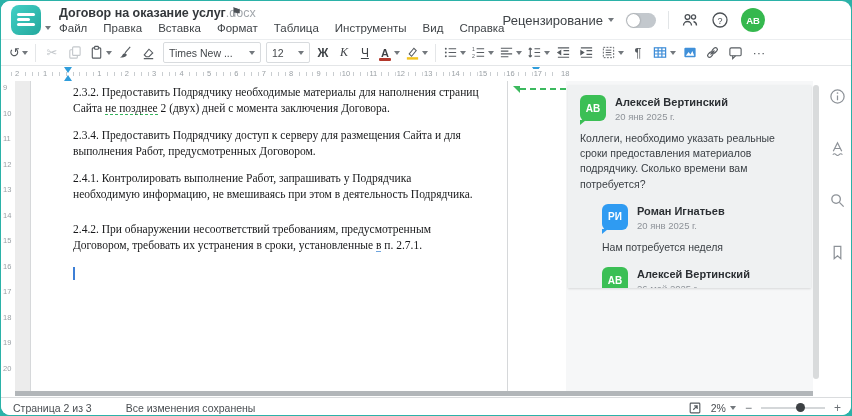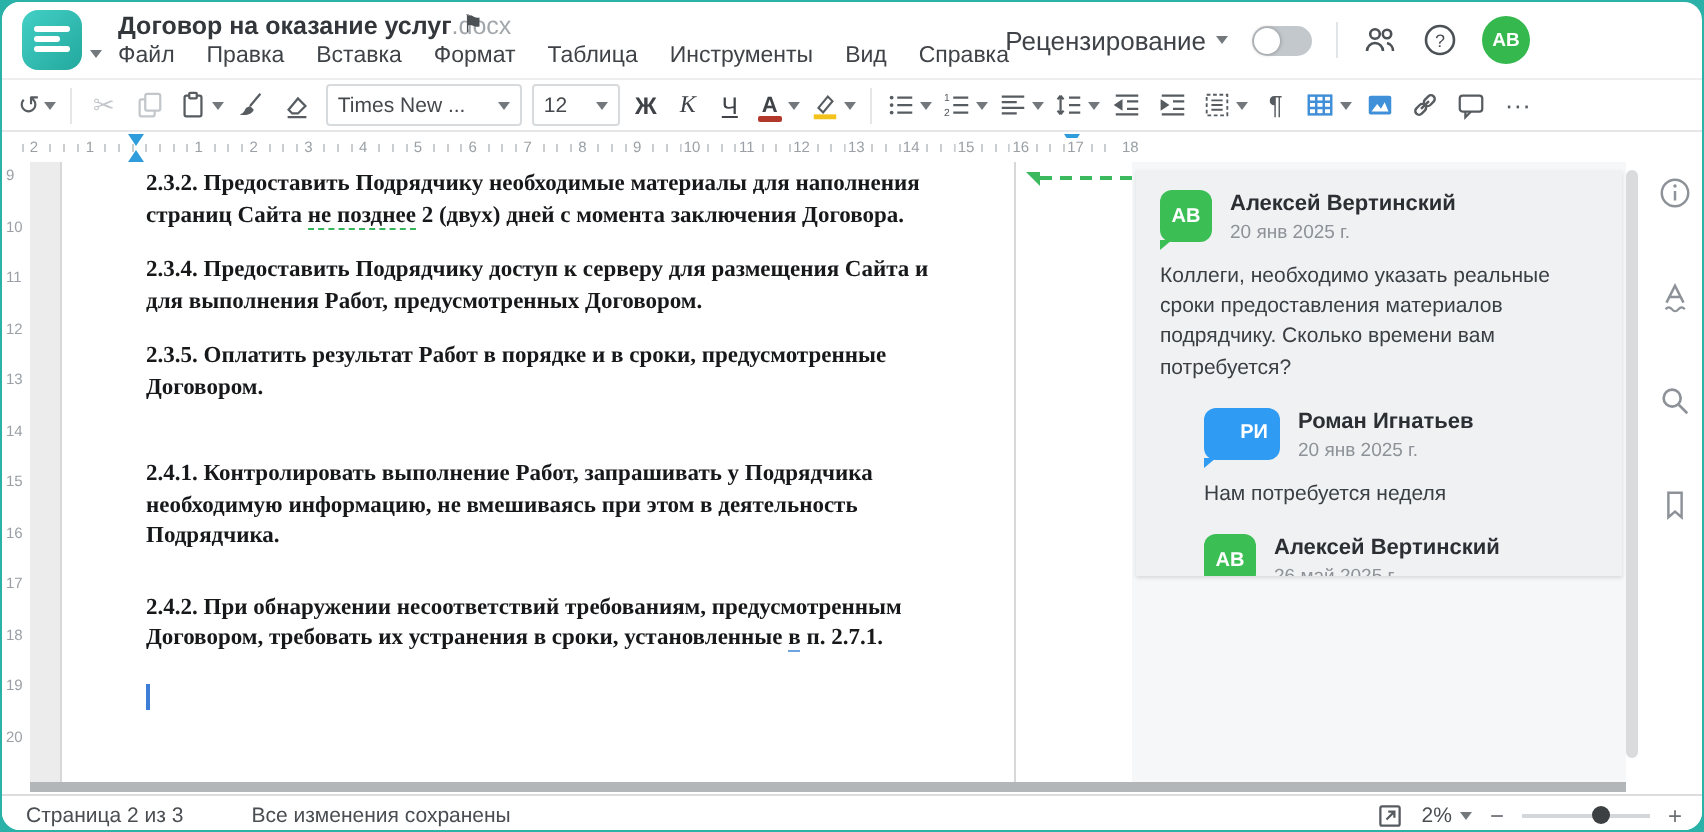--- a/index.html
+++ b/index.html
@@ -47,40 +47,40 @@
   .hruler .ticks{position:absolute;left:10px;width:548px;top:5px;height:4px;background:repeating-linear-gradient(to right,#c9cdd0 0 1px,transparent 1px 6.85px);}
   .rnum{position:absolute;top:2px;transform:translateX(-50%);font-size:7.5px;color:#9aa0a5;background:#fff;padding:0 1px;}
   .mk{position:absolute;width:0;height:0;border-left:4px solid transparent;border-right:4px solid transparent;}
   .mk.down{top:0;border-top:6px solid #2f9ddb;}
   .mk.up{bottom:0;border-bottom:6px solid #2f9ddb;}
   
   .workspace{position:absolute;left:0;top:80px;width:852px;height:310px;background:#fff;overflow:hidden;}
   .vruler{position:absolute;left:0;top:0;width:14px;height:310px;background:#fff;}
   .vnum{position:absolute;left:2px;font-size:7.5px;color:#9aa0a5;}
   .gutter{position:absolute;left:14px;top:0;width:16px;height:310px;background:#ececec;}
-  .page{position:absolute;left:30px;top:-10px;width:476px;height:330px;background:#fff;box-shadow:0 0 0 1px #d6d8da;box-sizing:border-box;padding:14px 28px 0 42px;font-weight:bold;}
+  .page{position:absolute;left:30px;top:-10px;width:476px;height:330px;background:#fff;box-shadow:0 0 0 1px #d6d8da;box-sizing:border-box;padding:14px 28px 0 42px;}
   .page p{margin:0 0 12px 0;font-family:"Liberation Serif",serif;font-size:11.5px;line-height:15.5px;color:#17181a;}
   .page p.gap-big{margin-bottom:28px;}
   .page p.gap-mid{margin-bottom:20px;}
   .cmark{border-bottom:1.5px dashed #35b45c;}
   .spellu{border-bottom:1px dashed #6ea4dd;}
   .caret-cursor{width:2px;height:13px;background:#3d7fd6;margin-top:14px;}
   
   .conn-dash{position:absolute;left:519px;top:7px;width:46px;border-top:2px dashed #3cb95e;}
   .conn-arrow{position:absolute;left:512px;top:5px;width:0;height:0;border-right:7px solid #3cb95e;border-bottom:7px solid transparent;}
   .conn-vline{position:absolute;left:565px;top:4px;width:2px;height:192px;background:#3cb95e;}
   
   .comments{position:absolute;left:565px;top:0;width:247px;height:310px;background:#f6f7f8;}
   .thread{position:absolute;left:2px;top:4px;width:243px;height:203px;background:#eff1f2;box-shadow:0 1px 2px rgba(0,0,0,.12);box-sizing:border-box;padding:10px 12px;overflow:hidden;}
   .cmt{display:flex;gap:9px;}
   .cmt.reply{margin-left:22px;margin-top:12px;}
   .cavatar{width:26px;height:26px;border-radius:6px;position:relative;color:#fff;font-size:10px;font-weight:bold;display:flex;align-items:center;justify-content:center;flex:0 0 26px;}
   .cavatar::after{content:"";position:absolute;left:0;bottom:-4px;width:0;height:0;border-top:5px solid currentColor;border-right:6px solid transparent;}
   .cavatar.green{background:#3bbf55;}.cavatar.green::after{border-top-color:#3bbf55;}
-  .cavatar.blue{background:#2f9bf2;padding-left:12px;}.cavatar.blue::after{border-top-color:#2f9bf2;}
+  .cavatar.blue{background:#2f9bf2;}.cavatar.blue::after{border-top-color:#2f9bf2;}
   .cname{font-size:11px;font-weight:bold;color:#2b2f33;padding-top:1px;}
   .cdate{font-size:9.5px;color:#8d9298;margin-top:3px;}
   .cbody{font-size:10.5px;color:#3a3f44;line-height:1.45;margin-top:9px;}
   .cbody.indent{margin-left:22px;}
   .vscroll{position:absolute;left:812px;top:4px;width:6px;height:294px;background:#d9dbdc;border-radius:3px;}
   
   .rail{position:absolute;left:820px;top:66px;width:32px;height:324px;background:#fff;}
   .rail .ricon{position:absolute;left:7px;width:18px;height:18px;color:#8d9298;display:flex;align-items:center;justify-content:center;}
   
   .hscroll{position:absolute;left:14px;top:390px;width:798px;height:5px;background:#b2b6b9;}
@@ -322,21 +322,20 @@
         <span class="vnum" style="top: 206px;">17</span>
         <span class="vnum" style="top: 231.5px;">18</span>
         <span class="vnum" style="top: 257px;">19</span>
         <span class="vnum" style="top: 282.5px;">20</span>
       </div>
     <div class="gutter"></div>
 
     <div class="page">
       <p><span>2.3.2. Предоставить Подрядчику необходимые материалы для наполнения страниц Сайта </span><span class="cmark">не позднее</span><span> 2 (двух) дней с момента заключения Договора.</span></p>
       <p>2.3.4. Предоставить Подрядчику доступ к серверу для размещения Сайта и для выполнения Работ, предусмотренных Договором.</p>
-      <p class="gap-big">2.3.5. Оплатить результат Работ в порядке и в сроки, предусмотренные Договором.</p>
       <p class="gap-mid">2.4.1. Контролировать выполнение Работ, запрашивать у Подрядчика необходимую информацию, не вмешиваясь при этом в деятельность Подрядчика.</p>
       <p><span>2.4.2. При обнаружении несоответствий требованиям, предусмотренным Договором, требовать их устранения в сроки, установленные </span><span class="spellu">в</span><span> п. 2.7.1.</span></p>
       <div class="caret-cursor"></div>
     </div>
 
     <div class="conn-arrow"></div>
     <div class="conn-dash"></div>
     <div class="conn-vline"></div>
 
     <div class="comments">

